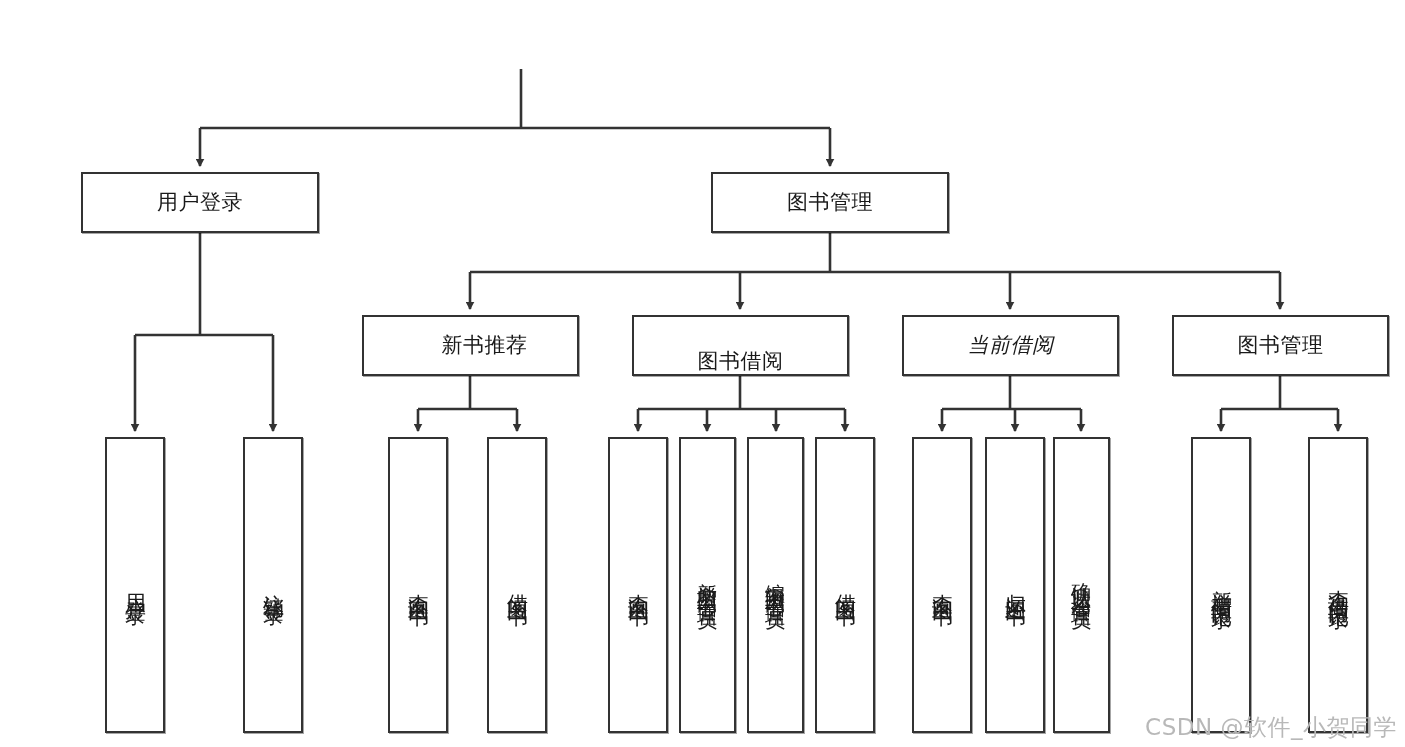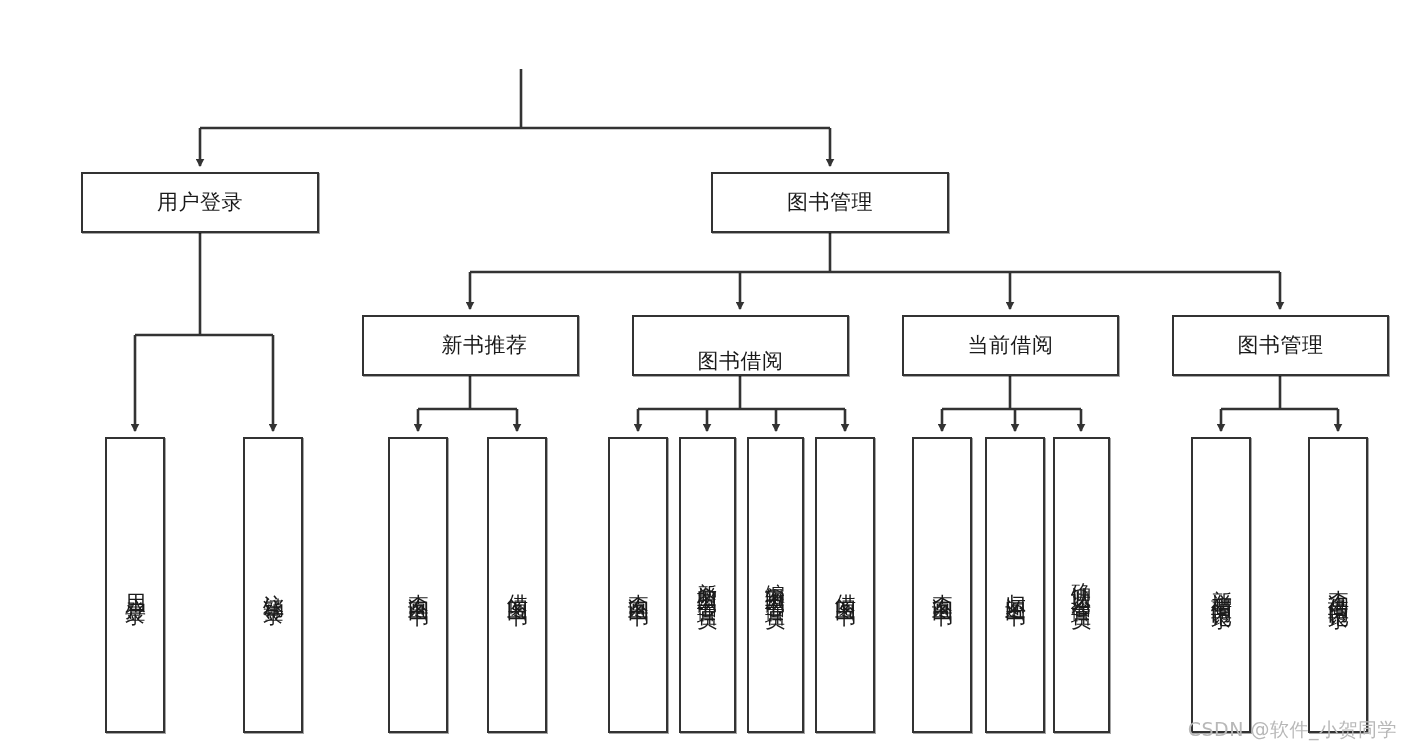--- a/index.html
+++ b/index.html
@@ -64,21 +64,21 @@
     -webkit-writing-mode: vertical-rl;
     letter-spacing: 4px;
     line-height: 1;
     white-space: nowrap;
     max-height: 100%;
   }
   .watermark {
     position: absolute;
     right: 8px;
     bottom: 4px;
-    font-size: 19px;
+    font-size: 23px;
     color: #b8b8b8;
     white-space: nowrap;
     letter-spacing: 0.5px;
     user-select: none;
     text-align: center;
   }
 </style>
 </head>
 <body>
 
@@ -144,21 +144,21 @@
   </div>
 
   <div class="node node--branch" style="left:362px; top:315px; width:217px; height:61px;padding-left:28px;">
     <span class="node-label">新书推荐</span>
   </div>
 
   <div class="node node--branch" style="left:632px; top:315px; width:217px; height:61px;align-items:flex-end;">
     <span class="node-label">图书借阅</span>
   </div>
 
-  <div class="node node--branch" style="left:902px; top:315px; width:217px; height:61px;">
+  <div class="node node--branch" style="left:902px; top:315px; width:217px; height:61px;font-style:italic;">
     <span class="node-label">当前借阅</span>
   </div>
 
   <div class="node node--branch" style="left:1172px; top:315px; width:217px; height:61px;">
     <span class="node-label">图书管理</span>
   </div>
 
   <div class="node node--leaf" style="left:105px; top:437px; width:60px; height:296px;">
     <span class="node-label">用户登录</span>
   </div>

